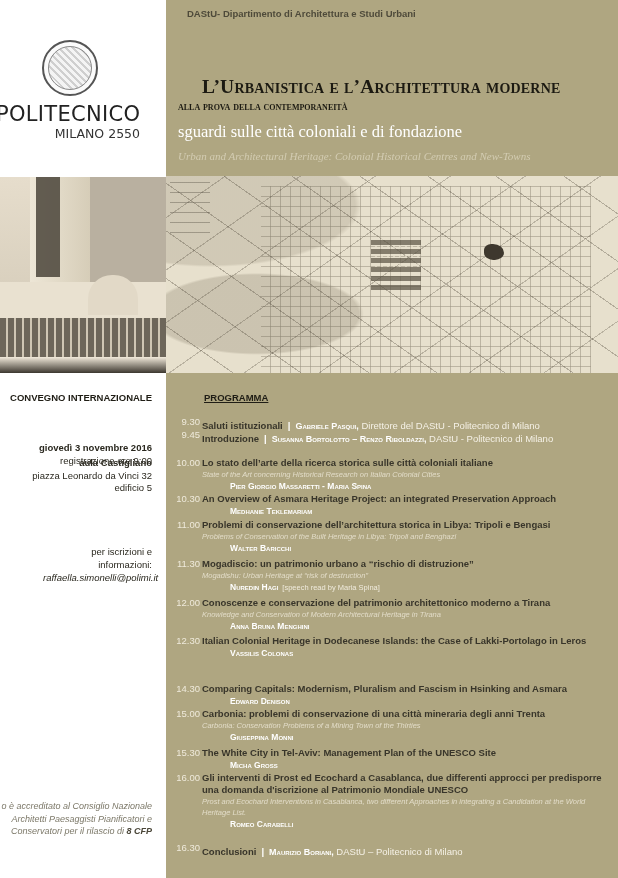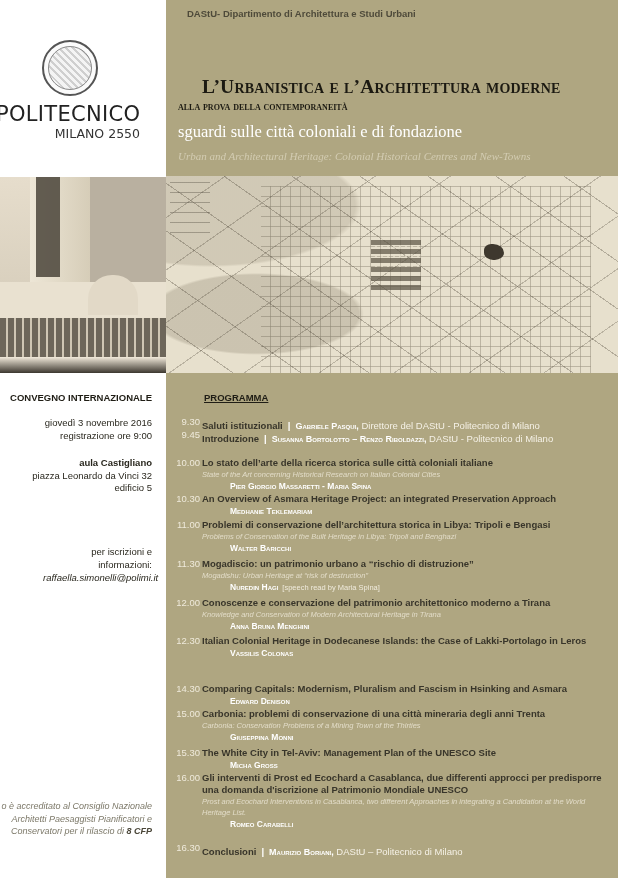--- a/index.html
+++ b/index.html
@@ -51,21 +51,21 @@
     .map .blocks { position: absolute; left: 205px; top: 62px; width: 50px; height: 52px;
       background: repeating-linear-gradient(0deg, #5a5344 0 5px, transparent 5px 9px),
                   repeating-linear-gradient(90deg, transparent 0 4px, #e7e0cd 4px 6px); opacity: 0.7; }
     .map .dark { position: absolute; left: 318px; top: 68px; width: 20px; height: 16px; background: #3e382e; border-radius: 40% 60% 50% 50%; }
     .map .legend-lines { position: absolute; left: 4px; top: 6px; width: 40px; height: 60px;
       background: repeating-linear-gradient(0deg, transparent 0 9px, rgba(70,64,52,0.6) 9px 10px); opacity: 0.6; }
 
     
     .convegno { position: absolute; left: 0; top: 392px; width: 152px; text-align: right; font-size: 9.5px; font-weight: bold; color: #1f1d15; }
     .date-block { position: absolute; left: 0; top: 417px; width: 152px; text-align: right; font-size: 9.5px; line-height: 12.5px; color: #2a281f; }
-    .date-block .b { font-weight: normal; }
+    .date-block .b { font-weight: bold; margin-top: 25px; }
     .venue-block { position: absolute; left: 0; top: 457px; width: 152px; text-align: right; font-size: 9.5px; line-height: 12.5px; color: #2a281f; }
     .venue-block .b { font-weight: bold; }
     .contact-block { position: absolute; left: 0; top: 545px; width: 152px; text-align: right; font-size: 9.5px; line-height: 13px; color: #2a281f; padding-left: 43px; }
     .contact-block .email { font-style: italic; }
     .credit-block { position: absolute; right: 466px; top: 800px; width: 220px; text-align: right; font-size: 9px; line-height: 12.5px; font-style: italic; color: #7c7868; white-space: nowrap; }
     .credit-block .b { font-weight: bold; color: #4a4638; }
 
     
     .prog-head { position: absolute; left: 204px; top: 392px; font-size: 9.5px; font-weight: bold; color: #1f1d15; text-decoration: underline; }
     .prog { position: absolute; left: 166px; top: 0; width: 452px; }

